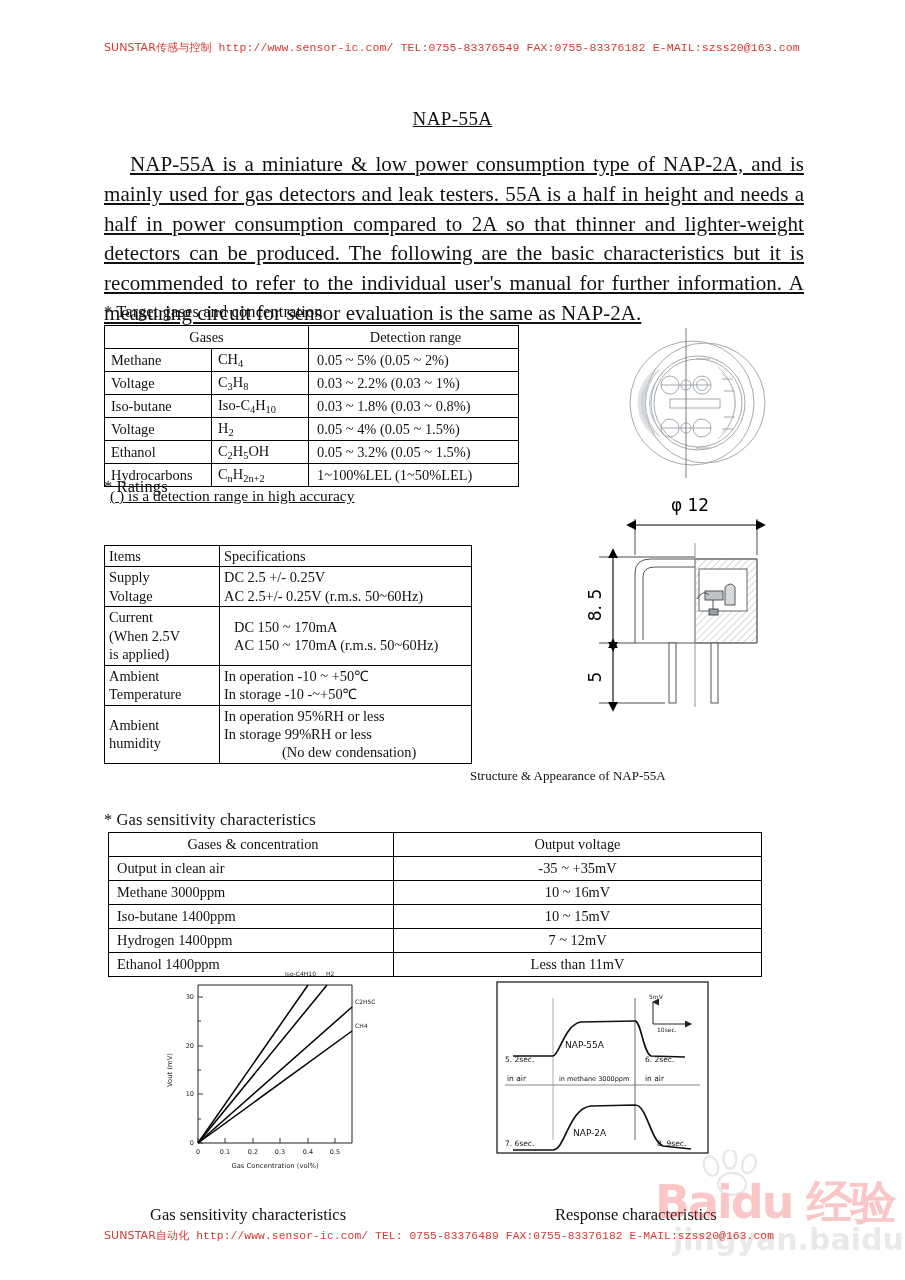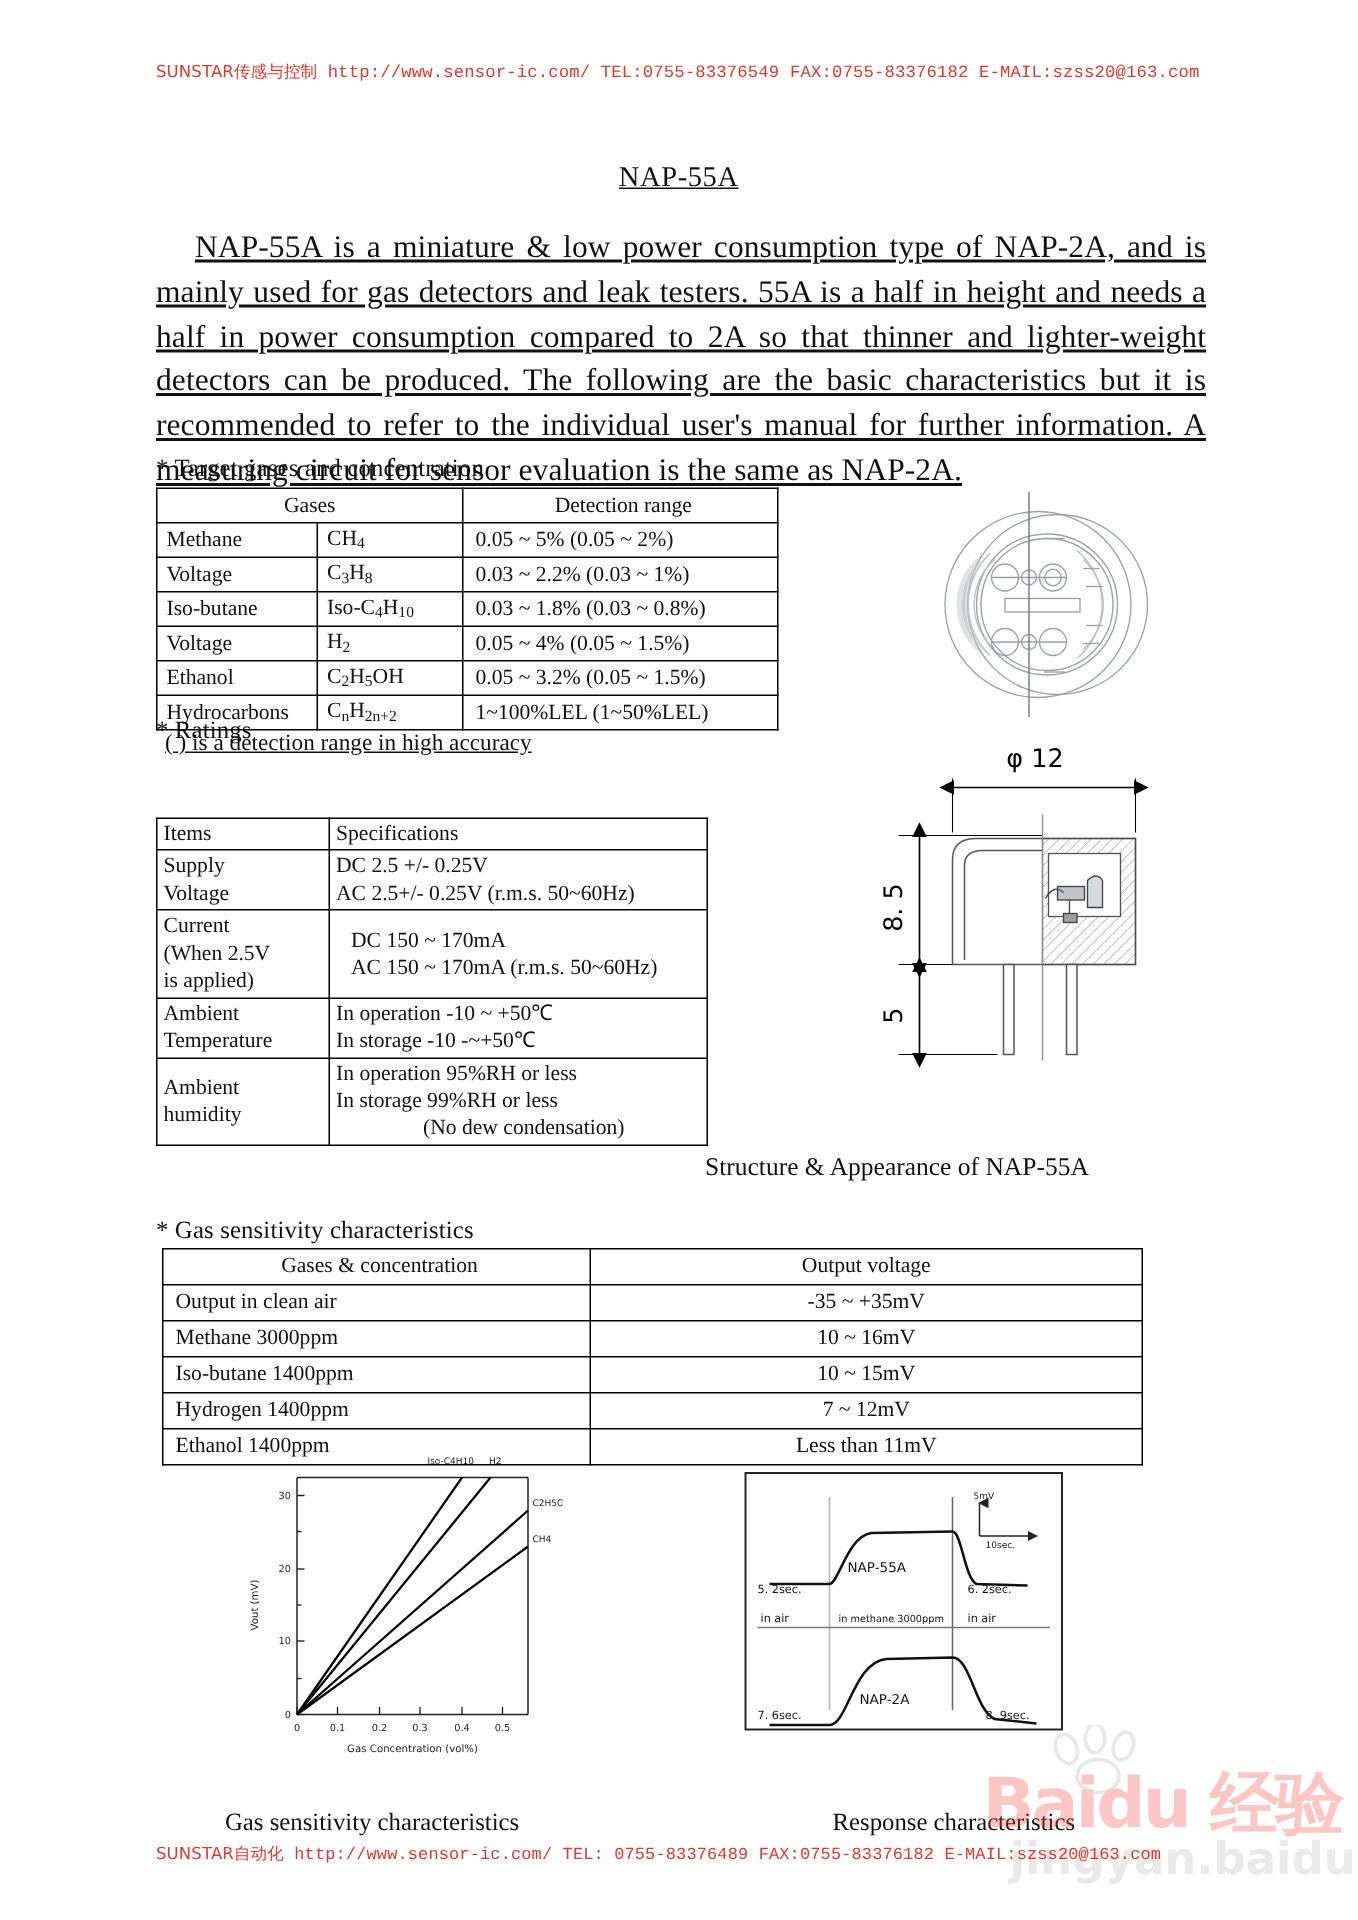--- a/index.html
+++ b/index.html
@@ -67,21 +67,21 @@
   #tbl-gas .c1{width:272px; padding-left:8px;}
   #tbl-gas .c2{text-align:center;}
   #tbl-gas .hdr{text-align:center;}
 
   sub{font-size:0.72em; vertical-align:-0.25em;}
 
   
   .fig{position:absolute;}
   #fig-top-view{top:325px; left:600px;}
   #fig-dim{top:495px; left:565px;}
-  #cap-structure{position:absolute; top:768px; left:470px; font-size:17px;}
+  #cap-structure{position:absolute; top:768px; left:470px; font-size:13px;}
 
   #fig-sens{top:965px; left:160px;}
   #fig-resp{top:980px; left:495px;}
 
   #cap-gas-sens{position:absolute; top:1205px; left:150px; font-size:16.5px;}
   #cap-resp{position:absolute; top:1205px; left:555px; font-size:16.5px;}
 
   
   #watermark{
     position:absolute; top:1150px; left:655px; width:250px; height:115px;

